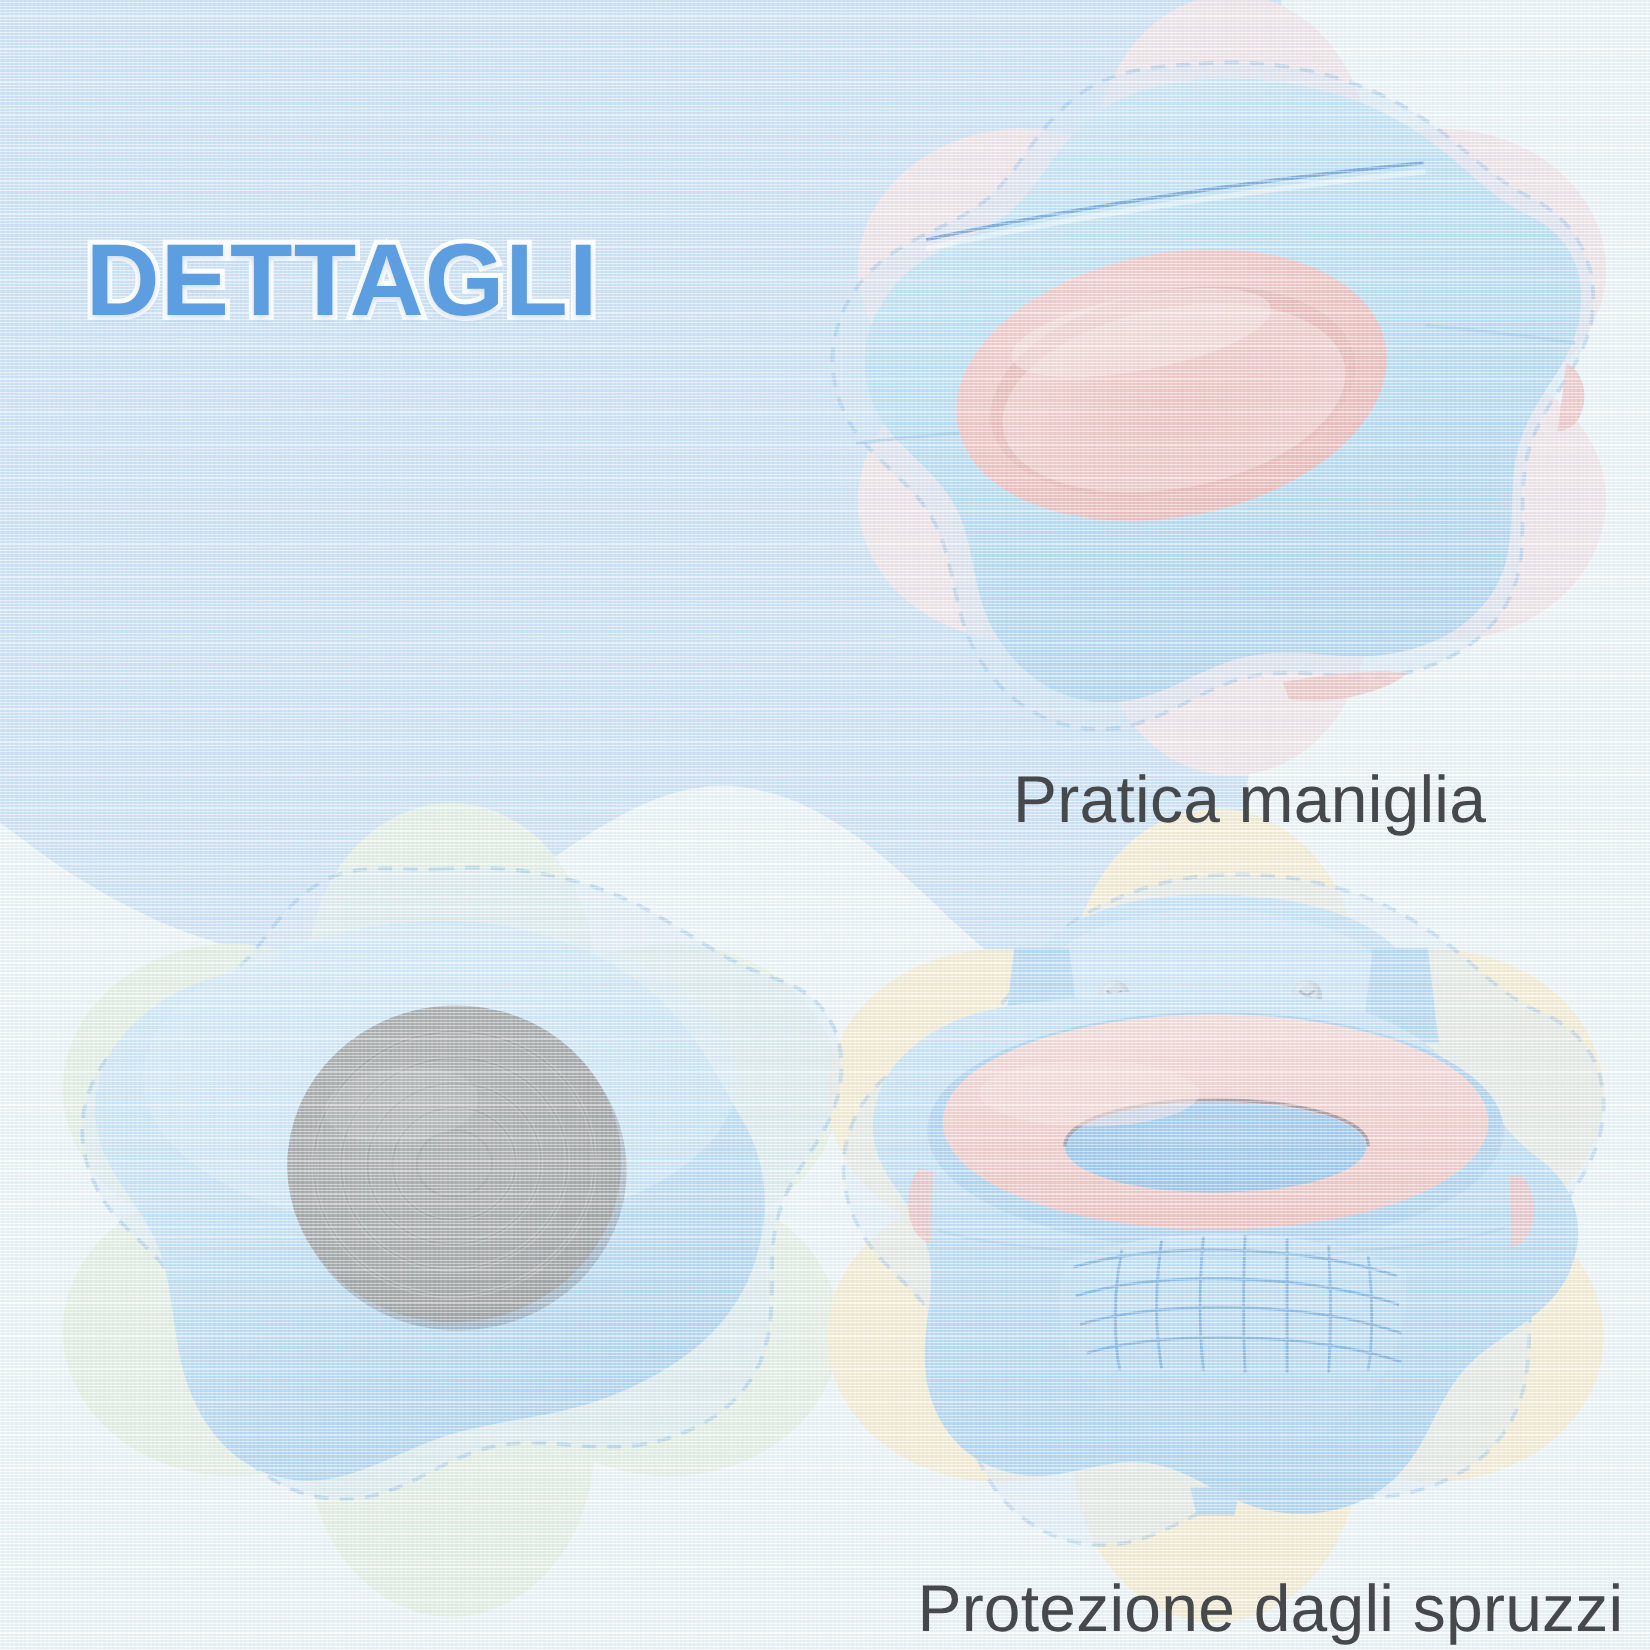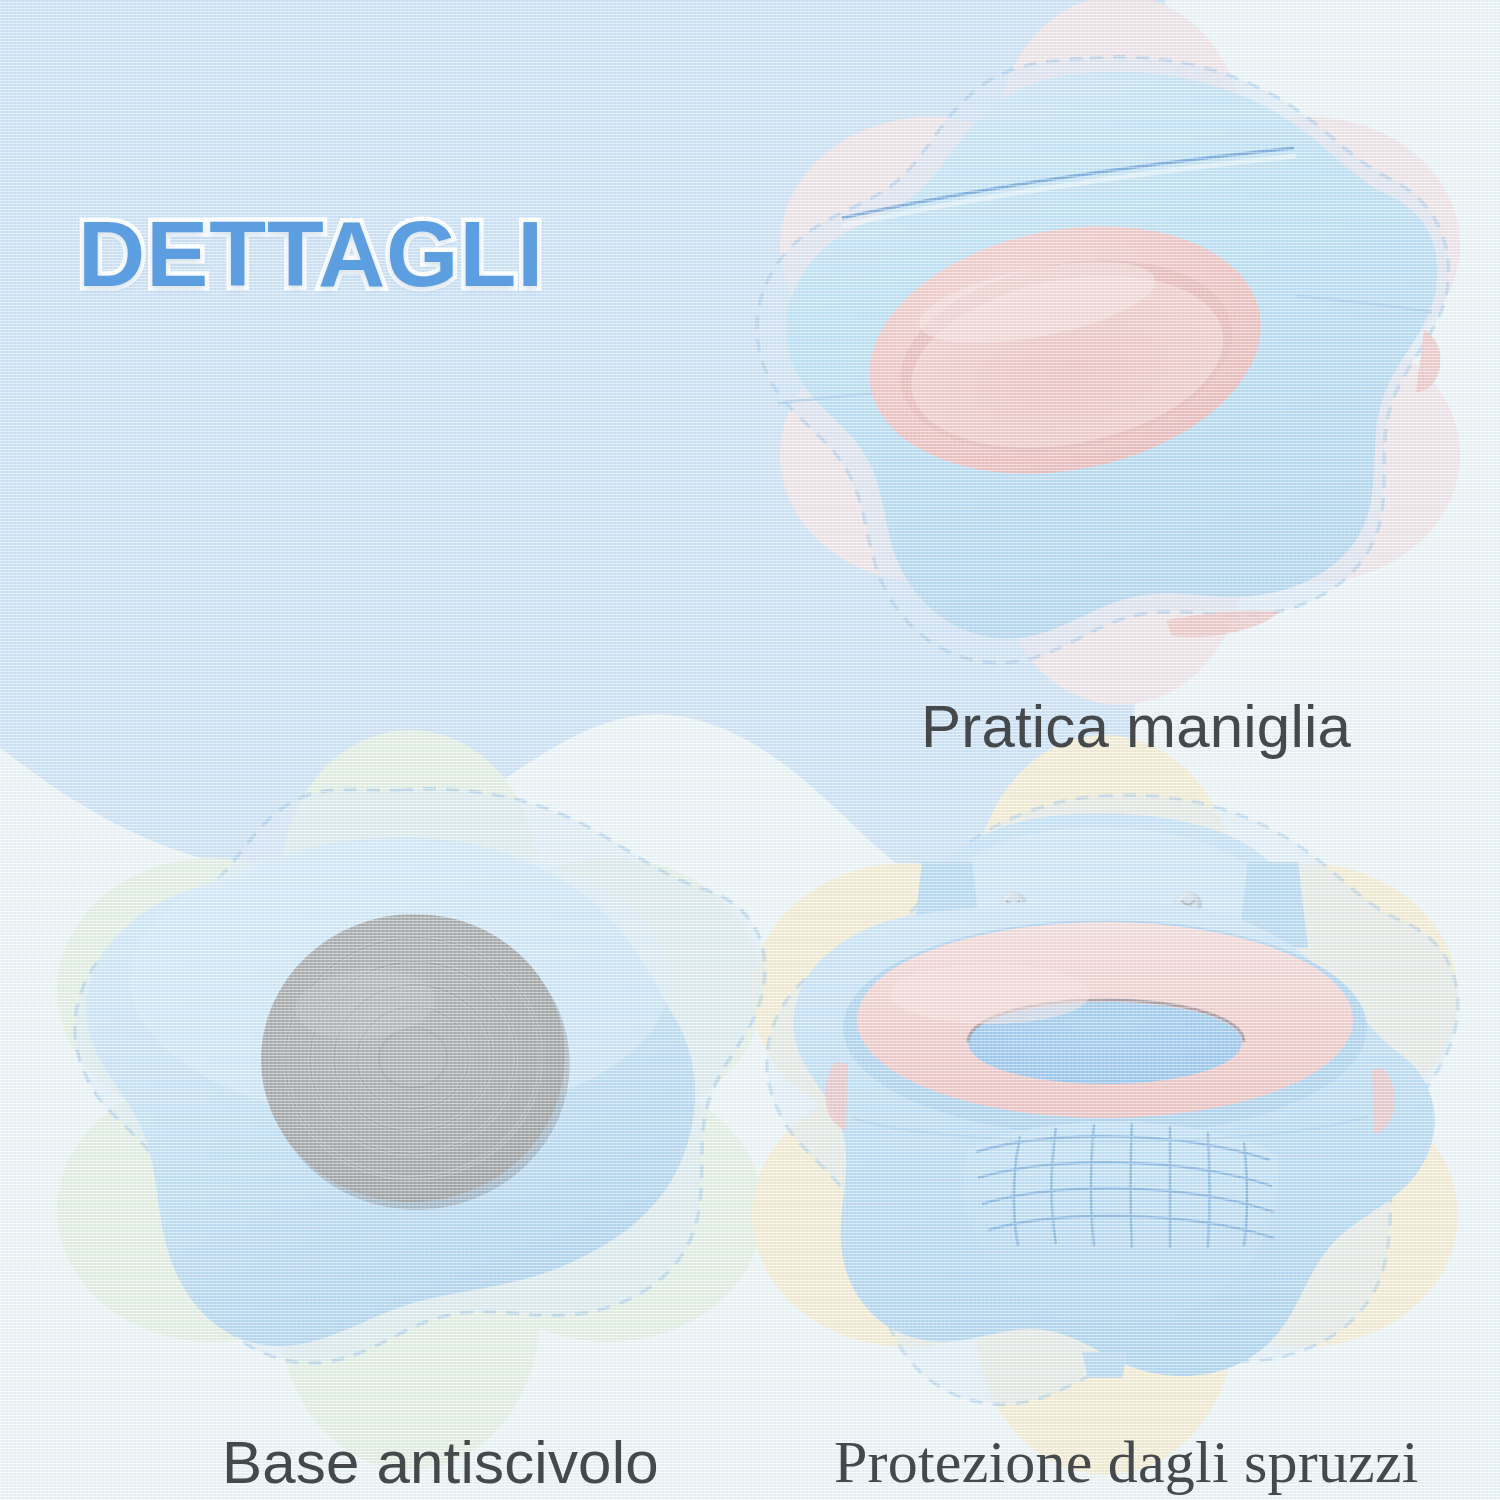--- a/index.html
+++ b/index.html
@@ -64,21 +64,21 @@
   .caption {
     position: absolute;
     font-size: 60px;
     font-weight: 400;
     color: #46494c;
     white-space: nowrap;
     letter-spacing: 0.2px;
   }
   #caption-handle  { left: 921px;  top: 692px;  }
   #caption-base    { left: 222px;  top: 1428px; }
-  #caption-splash  { left: 834px;  top: 1428px; font-family: Liberation Serif, serif; }
+  #caption-splash  { left: 834px;  top: 1428px; }
 
   svg { display: block; }
 </style>
 </head>
 <body>
 
 <div id="infographic">
 
   <div class="layer" id="blue-blob-layer">
     <svg width="1500" height="1500" viewBox="0 0 1500 1500">
@@ -434,18 +434,17 @@
 
   <div id="paper-texture"></div>
 
   <div class="layer" id="text-layer">
     <div id="title-block">
       <h1 id="page-title">DETTAGLI</h1>
     </div>
 
     <div class="caption" id="caption-handle">Pratica maniglia</div>
 
-    <div class="caption" id="caption-base">Base antiscivolo</div>
 
     <div class="caption" id="caption-splash">Protezione dagli spruzzi</div>
   </div>
 
 </div>
 
 </body></html>

